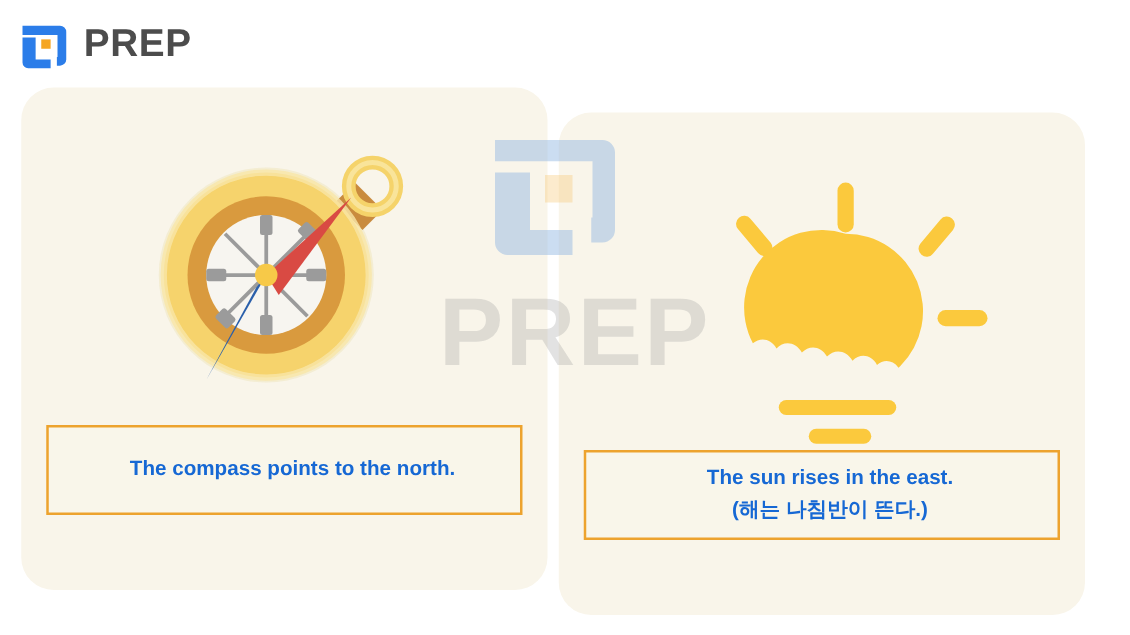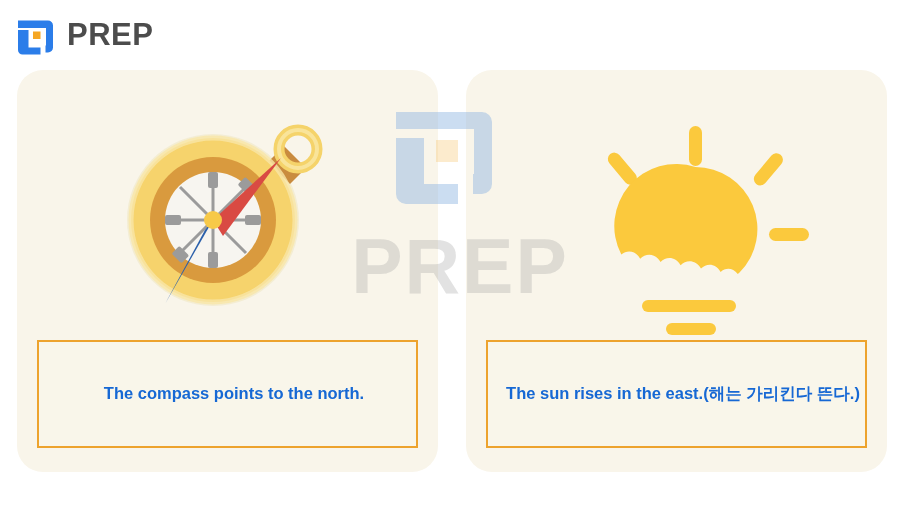--- a/index.html
+++ b/index.html
@@ -75,41 +75,41 @@
   .card {
     position: absolute;
     top: 70px;
     width: 421px;
     height: 402px;
     background: #f9f5ea;
     border-radius: 26px;
     z-index: 1;
   }
   #card-left  { left: 17px;  }
-  #card-right { left: 466px; }
+  #card-right { left: 447px; margin-top: 20px; }
 
   .illo {
     position: absolute;
     left: 0;
     top: 18px;
     width: 421px;
     height: 250px;
     z-index: 2;
   }
 
   .caption-box {
     position: absolute;
     left: 20px;
     top: 270px;
     width: 381px;
-    height: 108px;
+    height: 72px;
     box-sizing: border-box;
     border: 2px solid #eda32e;
     display: flex;
-    flex-direction: row;
+    flex-direction: column;
     align-items: center;
     justify-content: center;
     z-index: 4;
     background: rgba(249,245,234,0.55);
     padding-left: 13px;
   }
   .caption-line {
     color: #1668d4;
     font-size: 16.5px;
     font-weight: 700;
@@ -206,21 +206,21 @@
                  a62 62 0 0 1 74.2 -87.6 z"></path>
 
         <rect x="176" y="212" width="94" height="12" rx="6"></rect>
         <rect x="200" y="235" width="50" height="12" rx="6"></rect>
       </g>
     </svg>
   </div>
 
   <div class="caption-box">
     <div class="caption-line">The sun rises in the east.</div>
-    <div class="caption-line">(해는 가리킨다 뜬다.)</div>
+    <div class="caption-line">(해는 나침반이 뜬다.)</div>
   </div>
 </div>
 
 <div id="watermark">
   <div class="wm-mark">
     <svg viewBox="0 0 120 110" width="120" height="110" aria-hidden="true">
       <g opacity="0.45">
         <path d="M8 12 h86 a10 10 0 0 1 10 10 v62 a10 10 0 0 1 -10 10 h-9 v-20 h1 v-45 h-78 z" fill="#8db4e2"></path>
         <path d="M8 38 h28 v46 h34 v20 h-52 a10 10 0 0 1 -10 -10 z" fill="#8db4e2"></path>
         <rect x="48" y="40" width="22" height="22" fill="#f5c36a" opacity="0.75"></rect>

